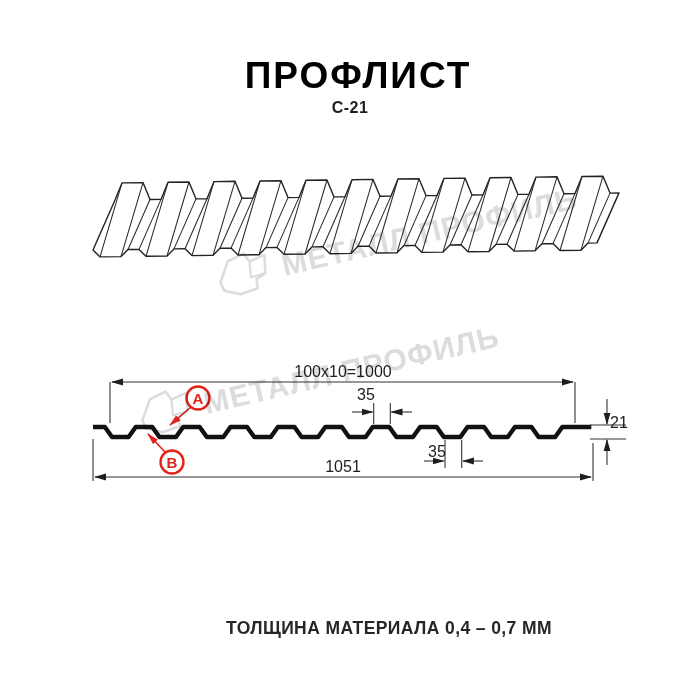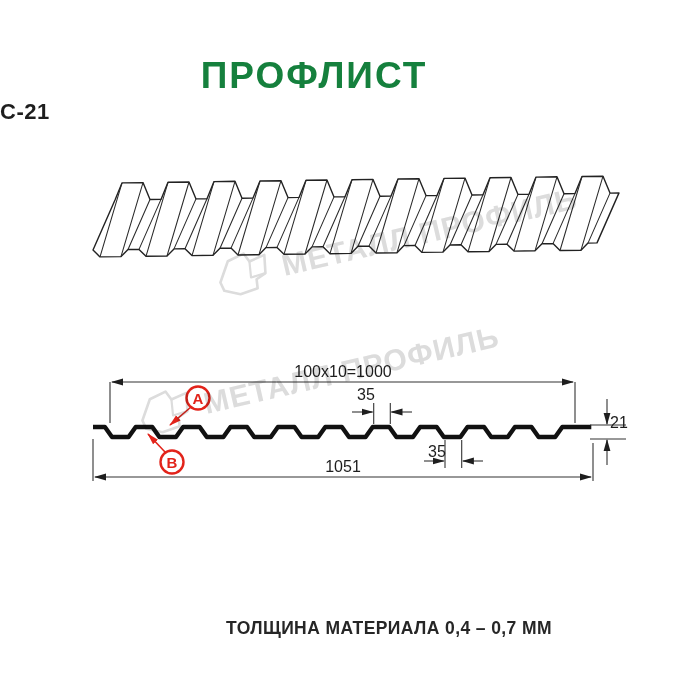--- a/index.html
+++ b/index.html
@@ -1,21 +1,21 @@
 <!DOCTYPE html>
 <html><head>
 <meta charset="utf-8">
 <style>
   html,body{margin:0;padding:0;}
   body{width:700px;height:700px;background:#ffffff;font-family:"Liberation Sans",sans-serif;overflow:hidden;}
   .stage{position:relative;width:700px;height:700px;background:#fff;}
   .title{position:absolute;left:0;top:55px;width:628px;text-align:center;
-         font-size:37px;font-weight:800;letter-spacing:2px;color:#15803d;}
-  .subtitle{position:absolute;left:0;top:99px;width:700px;
-         font-size:22px;font-weight:700;letter-spacing:.5px;color:#1e1e1e;}
+         font-size:37px;font-weight:800;letter-spacing:2px;color:#000000;padding-left:44px;}
+  .subtitle{position:absolute;left:0;top:99px;width:700px;text-align:center;
+         font-size:16px;font-weight:700;letter-spacing:.5px;color:#1e1e1e;}
   .footer-note{position:absolute;left:0;top:618px;width:700px;text-align:center;
          font-size:17.5px;font-weight:600;letter-spacing:.4px;color:#262626;margin-left:39px;}
   .sheet-svg{position:absolute;left:0;top:150px;z-index:1;}
   .dim-svg{position:absolute;left:0;top:355px;z-index:1;}
   .wm{position:absolute;display:flex;align-items:center;gap:12px;z-index:3;
       transform:rotate(-13deg);transform-origin:0 50%;mix-blend-mode:multiply;pointer-events:none;}
   .wm-text{font-size:30px;font-weight:700;letter-spacing:1px;color:#dcdcdc;white-space:nowrap;}
   #wm1{left:218px;top:258px;}
   #wm2{left:140px;top:396px;}
   svg text{font-family:"Liberation Sans",sans-serif;}

